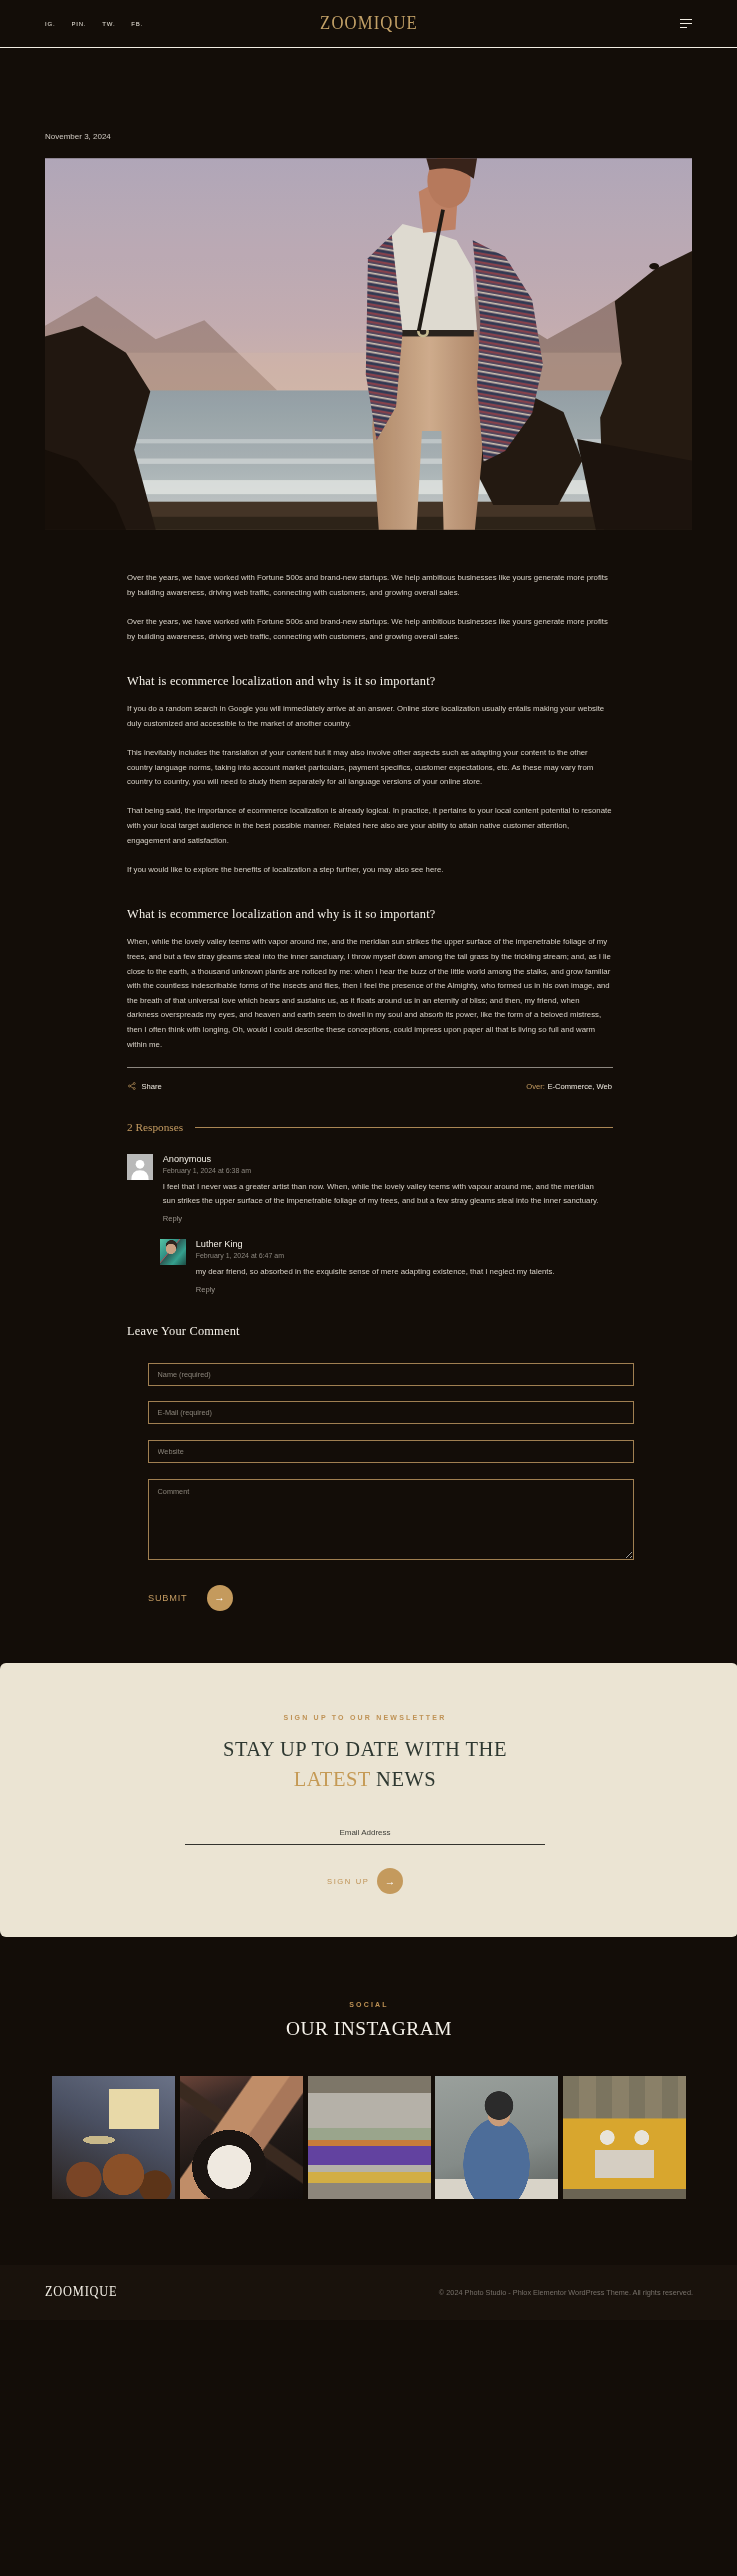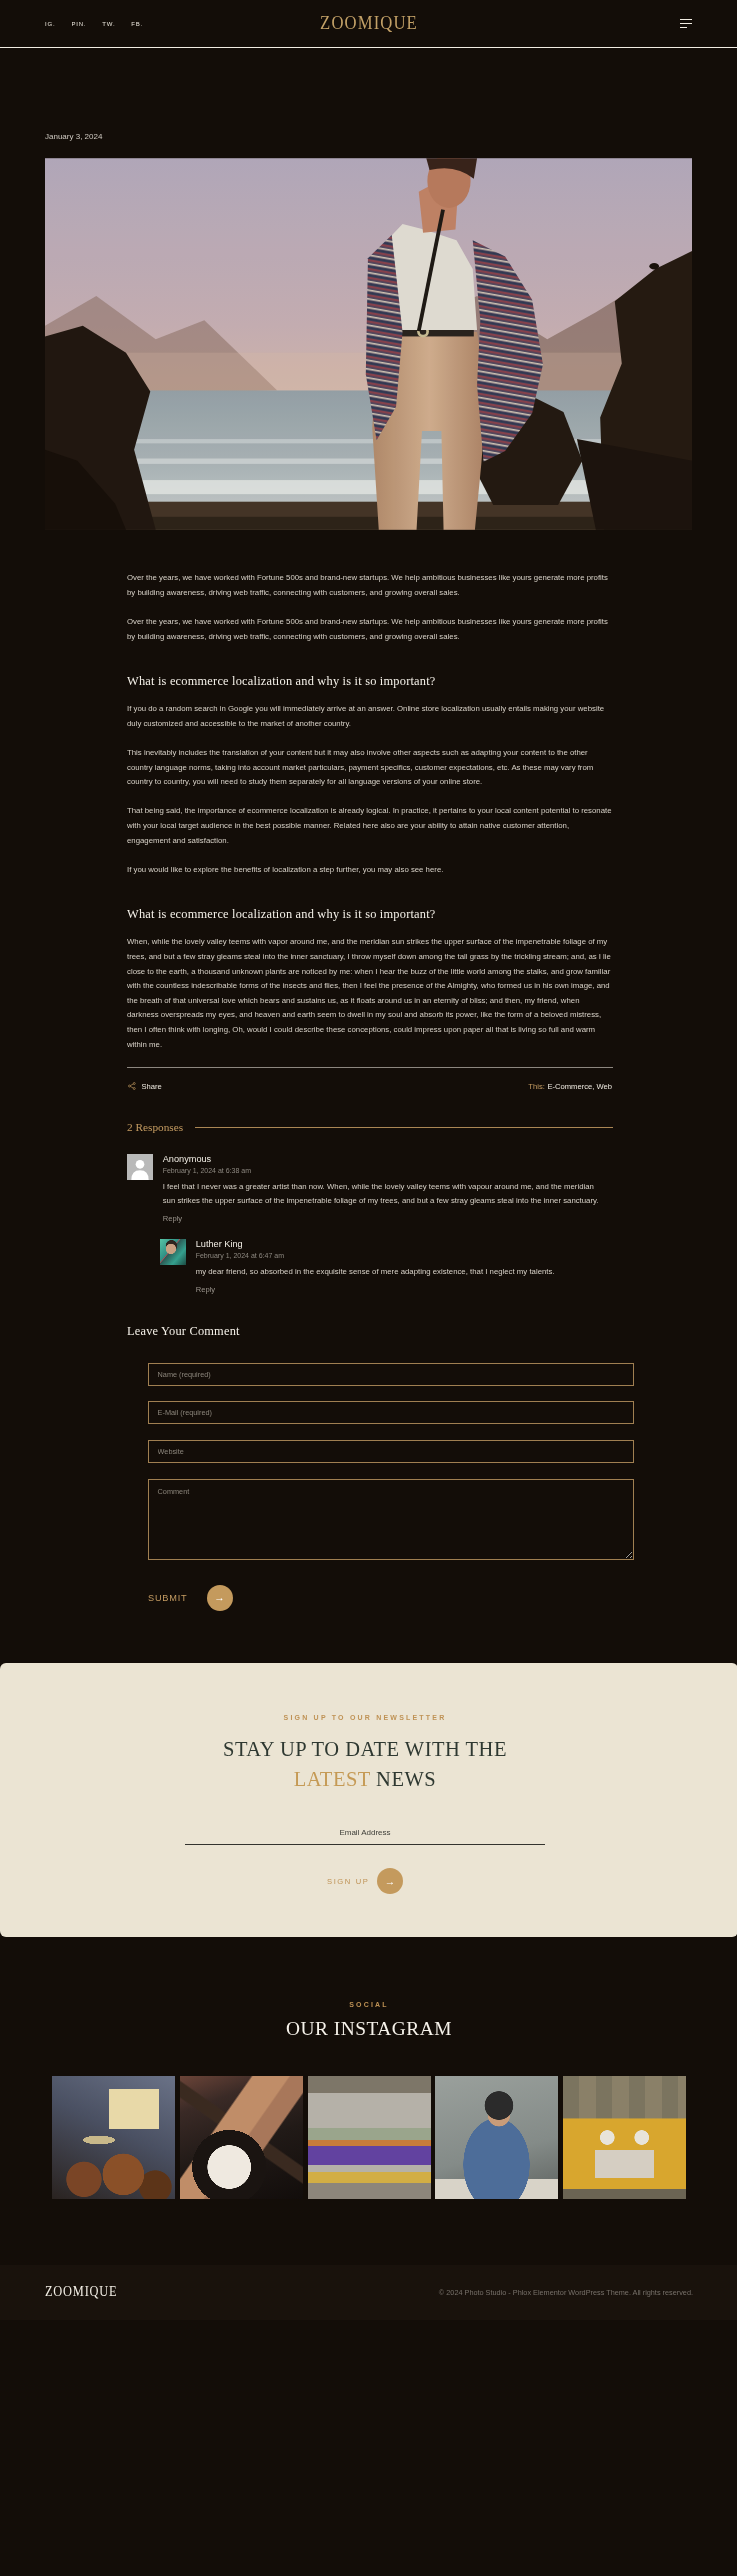--- a/index.html
+++ b/index.html
@@ -170,21 +170,21 @@
   </nav>
   <div class="logo serif">ZOOMIQUE</div>
   <div class="menu-btn">
     <span></span>
       <span></span>
       <span></span>
   </div>
 </header>
 
 <section class="article-head">
-  <div class="post-date">January 3, 2024</div>
+  <div class="post-date">November 3, 2024</div>
 </section>
 
 <figure class="hero">
   <svg width="647" height="372" viewBox="0 0 1198 688">
     <defs>
       <linearGradient id="sky" x1="0" y1="0" x2="0" y2="1">
         <stop offset="0" stop-color="#b9aec2"></stop>
         <stop offset="0.45" stop-color="#cdb5ba"></stop>
         <stop offset="0.75" stop-color="#e0c1ae"></stop>
         <stop offset="1" stop-color="#ecd0b8"></stop>
@@ -264,21 +264,21 @@
           <circle cx="3" cy="8" r="2"></circle>
             <circle cx="12.5" cy="3" r="2"></circle>
             <circle cx="12.5" cy="13" r="2"></circle>
           <line x1="4.8" y1="7" x2="10.8" y2="3.9"></line>
             <line x1="4.8" y1="9" x2="10.8" y2="12.1"></line>
         </svg>
       </span>
       <span>Share</span>
     </div>
     <div class="tags-right">
-      <span class="tags-label">This:</span><span>E-Commerce, Web</span>
+      <span class="tags-label">Over:</span><span>E-Commerce, Web</span>
     </div>
   </div>
 
   <div class="responses">
     <div class="responses-head">
       <span class="responses-title serif">2 Responses</span>
       <span class="responses-line"></span>
     </div>
 
     <div class="comment">

